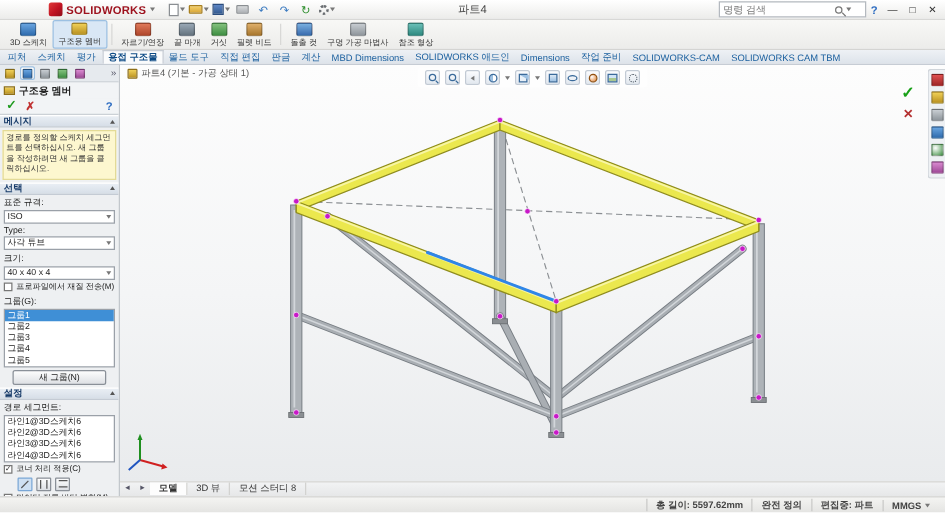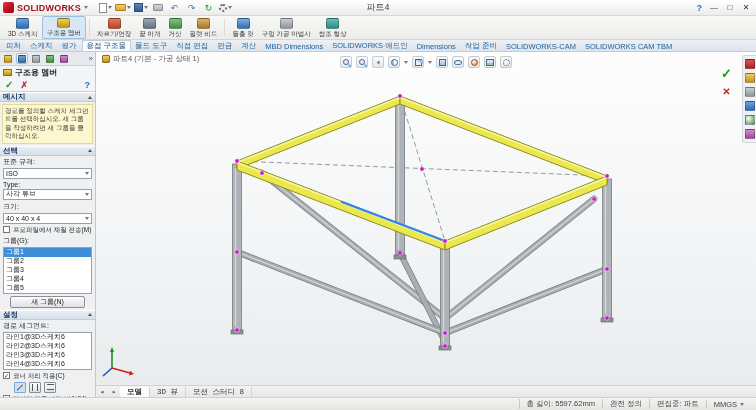--- a/index.html
+++ b/index.html
@@ -4,21 +4,21 @@
 <style>
   html,body{margin:0;padding:0;width:756px;height:410px;overflow:hidden;
     font-family:"Liberation Sans",sans-serif;background:#fff;position:relative;
     -webkit-font-smoothing:antialiased;}
   *{box-sizing:border-box;}
 
   
   .titlebar{position:absolute;top:0;left:0;right:0;height:16px;
     background:linear-gradient(#ffffff,#ececea);border-bottom:1px solid #d8d8d6;
     display:flex;align-items:center;padding:0 3px;font-size:9px;color:#333;}
-  .logo{display:flex;align-items:center;gap:3px;}
+  .logo{display:flex;align-items:center;gap:3px;margin-left:36px;}
   .logo-mark{width:11px;height:11px;border-radius:2px;
     background:linear-gradient(135deg,#e03a3a 0%,#c01222 55%,#8e0d18 100%);}
   .logo-text{font-weight:bold;color:#9d111d;font-size:9px;letter-spacing:.2px;}
   .qa{display:flex;align-items:center;gap:2px;margin-left:10px;}
   .qa-btn{height:14px;min-width:15px;display:flex;align-items:center;justify-content:center;gap:1px;border-radius:2px;}
   .qa-new{width:8px;height:10px;background:#fff;border:1px solid #8a8e92;}
   .qa-open{width:11px;height:7px;background:linear-gradient(#f5d06a,#d9a83a);border:1px solid #a87f1e;border-radius:1px;}
   .qa-save{width:9px;height:9px;background:linear-gradient(#5d86c5,#33598f);border:1px solid #2a4c7e;}
   .qa-print{width:10px;height:7px;background:linear-gradient(#d8dadc,#aeb2b6);border:1px solid #8a8e92;border-radius:1px;}
   .qa-glyph{font-size:9px;line-height:12px;color:#3a7ac0;}
@@ -57,21 +57,21 @@
   .r6{background:linear-gradient(#7ab0e0,#3a6cae) , linear-gradient(#d05050,#902828);}
   .r7{background:linear-gradient(#c8cdd2,#8f969c);}
   .r8{background:linear-gradient(#6ac0b8,#2f8a80);}
   .rsep{width:1px;background:#d8d8d6;margin:3px 3px;}
 
   
   .tabrow{position:absolute;top:40px;left:0;right:0;height:12px;
     background:linear-gradient(#eef1f5,#dde3ea);border-bottom:1px solid #c6ccd4;
     display:flex;align-items:flex-end;padding-left:2px;font-size:7.5px;color:#1a5f9e;}
   .tab{display:flex;align-items:center;padding:0 4px;white-space:nowrap;border-right:1px solid transparent;}
-  .tab.active{background:#fafbfc;border:1px solid #c6ccd4;border-bottom:none;color:#0f4c86;font-weight:normal;}
+  .tab.active{background:#fafbfc;border:1px solid #c6ccd4;border-bottom:none;color:#0f4c86;font-weight:bold;}
 
   
   .left-panel{position:absolute;top:52px;left:0;bottom:13px;width:96px;
     background:#eef0f2;border-right:1px solid #c2c7cc;display:flex;flex-direction:column;overflow:hidden;}
   .pm-tabs{height:14px;display:flex;align-items:center;gap:2px;padding:0 2px;
     background:#e6eaee;border-bottom:1px solid #ccd1d6;}
   .pmtab{width:12px;height:11px;display:flex;align-items:center;justify-content:center;border-radius:2px;}
   .pmtab.active{background:#fff;border:1px solid #9cc0e2;}
   .pticon{width:8px;height:8px;border-radius:1px;border:1px solid rgba(0,0,0,.3);}
   .pt0{background:linear-gradient(#f0d058,#bb9322);}
@@ -148,29 +148,29 @@
   .tp0{background:linear-gradient(#e05050,#a02828);}
   .tp1{background:linear-gradient(#f0d058,#bb9322);}
   .tp2{background:linear-gradient(#c8cdd2,#8f969c);}
   .tp3{background:linear-gradient(#6aa5e0,#2f6cae);}
   .tp4{background:radial-gradient(circle at 30% 30%,#fff,#3f8f43);}
   .tp5{background:linear-gradient(#d98ad0,#a04a98);}
 
   
   .mtabs{position:absolute;left:96px;right:0;bottom:13px;height:12px;
     background:linear-gradient(#f2f3f4,#e6e7e8);border-top:1px solid #d2d2d0;
-    display:flex;align-items:center;font-size:7.5px;color:#333;font-family:Liberation Mono, monospace;}
+    display:flex;align-items:flex-start;font-size:7.5px;color:#333;}
   .mtab-arrow{width:12px;display:flex;align-items:center;justify-content:center;color:#556;font-size:7px;}
   .mtab{display:flex;align-items:center;padding:0 7px;border-right:1px solid #d2d2d0;white-space:nowrap;}
   .mtab.active{background:#fdfdfd;font-weight:bold;}
   .statusbar{position:absolute;left:0;right:0;bottom:0;height:13px;
     background:linear-gradient(#f4f4f2,#e4e4e2);border-top:1px solid #cfcfcd;
     display:flex;align-items:center;font-size:7.5px;color:#444;padding:0 5px;}
   .sb-left{white-space:nowrap;}
-  .sb-right{margin-left:auto;display:flex;align-items:center;gap:0;}
+  .sb-right{margin-left:auto;display:flex;align-items:center;gap:0;font-weight:bold;}
   .sb-item{padding:0 7px;border-left:1px solid #c9c9c7;white-space:nowrap;display:flex;align-items:center;gap:3px;}
 </style>
 </head>
 <body>
 
 <div class="titlebar">
   <div class="logo">
     <span class="logo-mark"></span>
     <span class="logo-text">SOLIDWORKS</span>
     <span class="cd"></span>
@@ -200,20 +200,25 @@
     <span class="qa-btn">
         <span class="qa-glyph qa-green">↻</span>
       </span>
     <span class="qa-btn">
         <span class="qa-gear"></span>
         <span class="cd"></span>
       </span>
   </div>
   <div class="title-center">파트4</div>
   <div class="tb-right">
+    <div class="searchbox">
+      <input placeholder="명령 검색" style="">
+      <span class="mag"></span>
+      <span class="cd"></span>
+    </div>
     <span class="helpmark">?</span>
     <div class="winbtns">
       <span class="winbtn">—</span>
       <span class="winbtn">□</span>
       <span class="winbtn close">✕</span>
     </div>
   </div>
 </div>
 
 <div class="ribbon">

